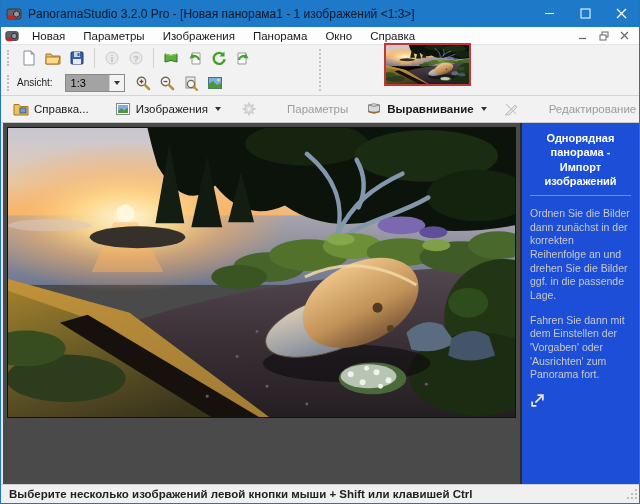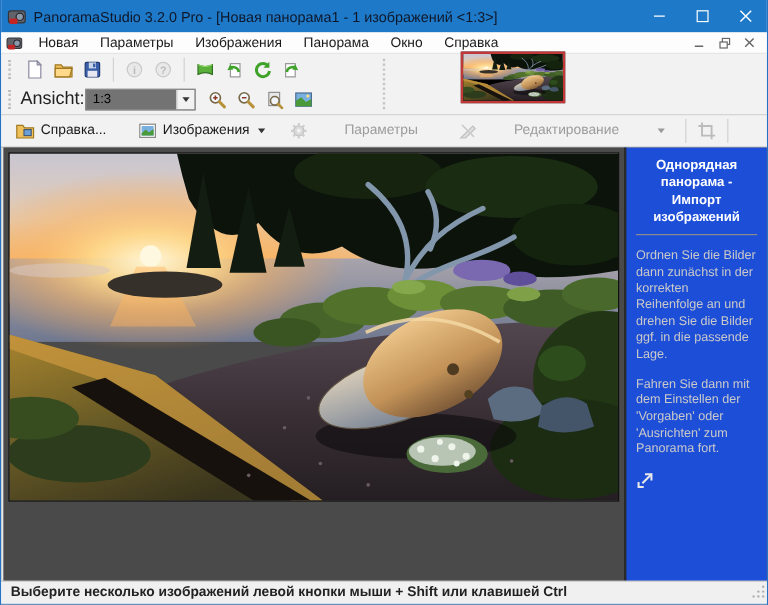--- a/index.html
+++ b/index.html
@@ -23,22 +23,22 @@
   .mdi-group { margin-left:auto; display:flex; align-items:center; gap:8px; padding-right:8px; }
   .mdi-btn { width:13px; height:12px; display:flex; align-items:center; justify-content:center; }
 
   
   .toolbars { flex:0 0 50px; background:#f2f2f2; border-bottom:1px solid #d5d5d5; position:relative; }
   .tb-row { height:25px; display:flex; align-items:center; padding-left:6px; }
   .grip { border-left:2px dotted #bdbdbd; height:16px; margin-right:8px; }
   .tb-btn { width:24px; height:22px; display:flex; align-items:center; justify-content:center; }
   .sep { width:1px; height:20px; background:#d2d2d2; margin:0 5px; }
   .vsep-dotted { position:absolute; left:318px; top:4px; bottom:4px; border-left:2px dotted #c6c6c6; }
-  .ansicht-label { font-size:15px; color:#222; margin-right:1px; }
-  .combo { width:92px; height:18px; background:#737373; border:1px solid #8a8a8a;
+  .ansicht-label { font-size:10px; color:#222; margin-right:12px; }
+  .combo { width:60px; height:18px; background:#a3a3a3; border:1px solid #8a8a8a;
     display:flex; align-items:center; font-size:11px; padding-left:5px; position:relative; margin-right:6px; }
   .combo .caret-box { position:absolute; right:0; top:0; bottom:0; width:15px;
     display:flex; align-items:center; justify-content:center; background:#f2f2f2; border-left:1px solid #d0d0d0; }
   .caret { width:0; height:0; border:3.5px solid transparent; border-top:4.5px solid #333; margin-top:4px; }
   .caret.gray { border-top-color:#9a9a9a; }
   .thumb { position:absolute; left:383px; top:-2px; width:87px; height:43px;
     border:2px solid #c23838; background:#000; }
   .thumb svg { display:block; width:100%; height:100%; }
 
   
@@ -380,20 +380,29 @@
     <span class="tab disabled mr18">
       <svg class="i16 dis" viewBox="0 0 16 16">
           <circle cx="8" cy="8" r="4.2" fill="#c8c8c8" stroke="#999"></circle>
           <circle cx="8" cy="8" r="1.7" fill="#f2f2f2"></circle>
           <g stroke="#b0b0b0" stroke-width="1.8">
             <path d="M8,1.5 V4 M8,12 V14.5 M1.5,8 H4 M12,8 H14.5 M3.4,3.4 L5.2,5.2 M10.8,10.8 L12.6,12.6 M12.6,3.4 L10.8,5.2 M5.2,10.8 L3.4,12.6"></path>
           </g>
         </svg>
       <span>Параметры</span>
     </span>
+    <span class="tab active">
+      <svg class="i16" viewBox="0 0 16 16">
+          <path d="M2.5,4 Q8,6.5 13.5,4 V11 Q8,13.5 2.5,11 Z" fill="#d8d8de" stroke="#888"></path>
+          <path d="M2.5,9.5 Q8,12 13.5,9.5 V11 Q8,13.5 2.5,11 Z" fill="#9a6a3a"></path>
+          <path d="M2.5,4 Q8,1.5 13.5,4 Q8,6.5 2.5,4 Z" fill="#f0f0f4" stroke="#888"></path>
+        </svg>
+      <span>Выравнивание</span>
+      <span class="caret tab-caret"></span>
+    </span>
     <span class="mr16"></span>
     <span class="tab disabled">
       <svg class="i16 dis" viewBox="0 0 16 16">
           <path d="M2,14 L12,4 l2,2 L6,14 Z" fill="#d0d0d0" stroke="#999"></path>
           <path d="M3,3 L13,13" stroke="#b0b0b0" stroke-width="1.5"></path>
         </svg>
       <span>Редактирование</span>
       <span class="caret tab-caret gray"></span>
     </span>
     <span class="mr12"></span>

